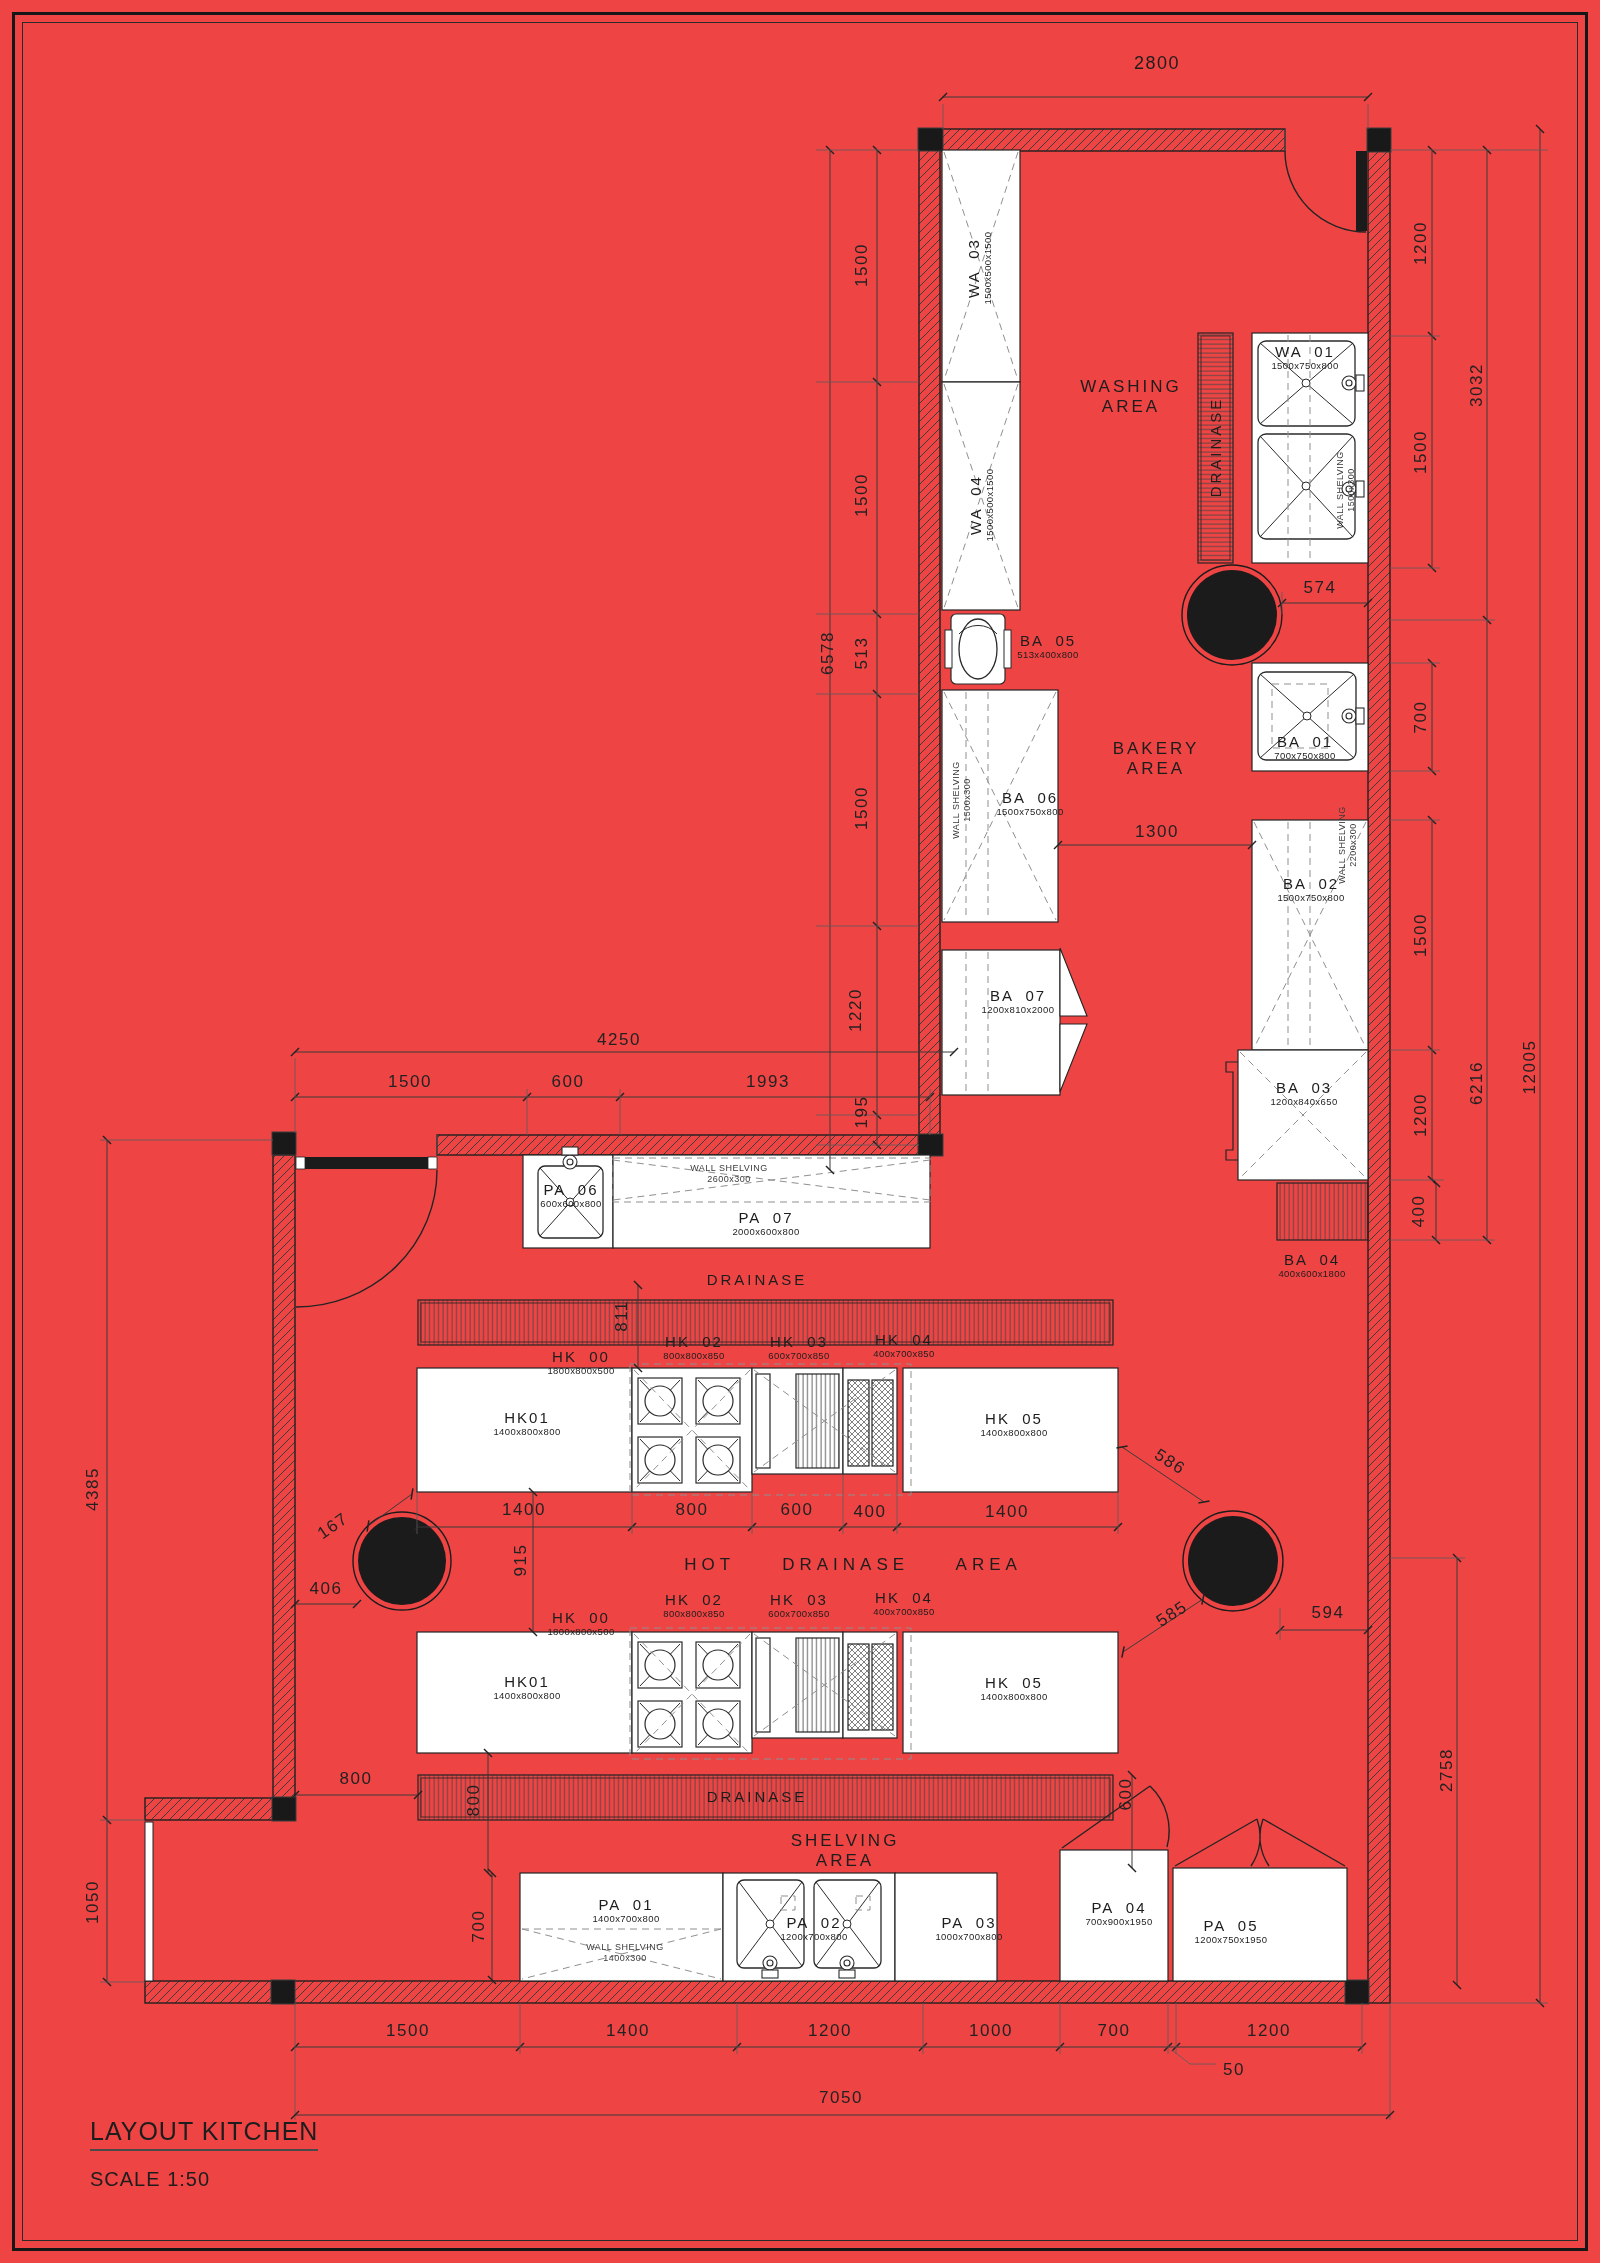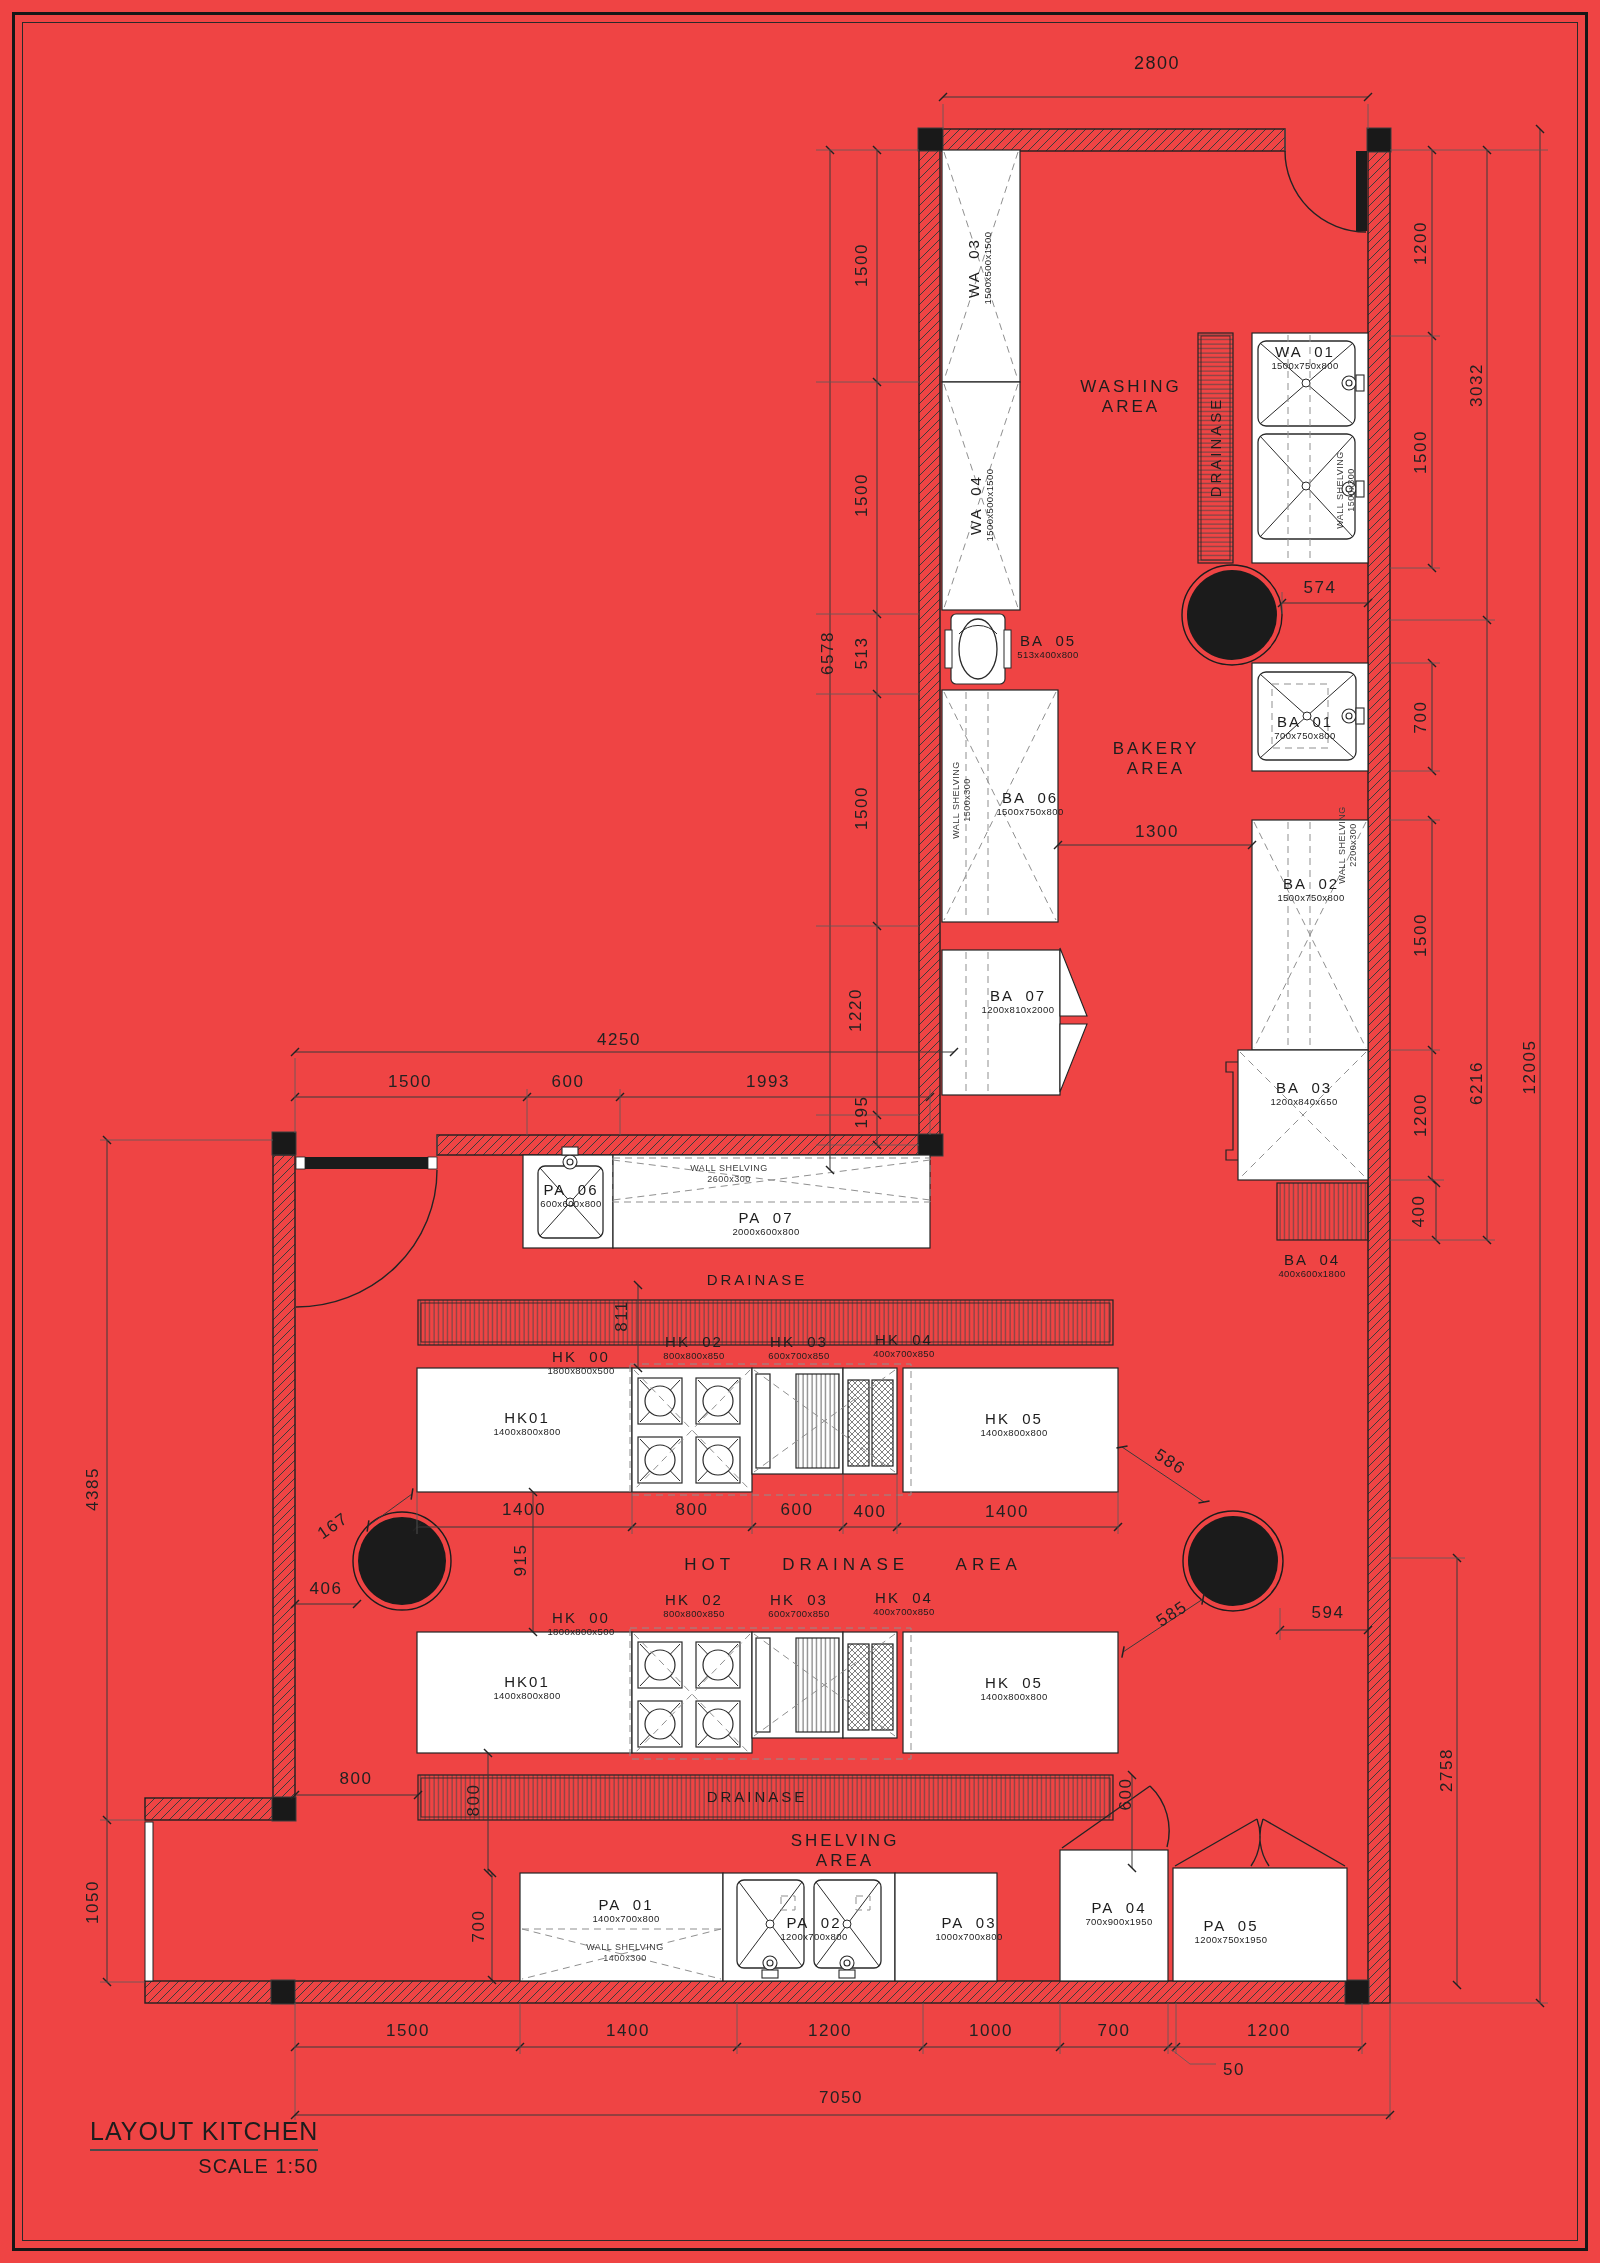--- a/index.html
+++ b/index.html
@@ -26,21 +26,21 @@
   .dim{font-size:17px;letter-spacing:1.5px;color:#222;}
   .dimt{font-size:18px;letter-spacing:1.5px;}
   .eq .c{font-size:15px;letter-spacing:2px;}
   .eq .s{font-size:9.5px;letter-spacing:.4px;margin-top:1px;}
   .area{font-size:17px;letter-spacing:3px;}
   .hot{font-size:17px;letter-spacing:5px;word-spacing:14px;}
   .shelf{font-size:9px;letter-spacing:.5px;line-height:1.25;color:#3a3a3a;}
   .drain{font-size:15px;letter-spacing:3px;}
   .title-block{position:absolute;left:90px;top:2117px;}
   .title-main{font-size:25px;letter-spacing:1px;border-bottom:2px solid #4a4a4a;padding-bottom:3px;font-family:"Liberation Sans",sans-serif;}
-  .title-scale{font-size:20px;letter-spacing:1px;margin-top:4px;text-align:right;}
+  .title-scale{font-size:20px;letter-spacing:1px;margin-top:17px;}
 </style>
 </head>
 <body>
 
 <div id="page">
   <div class="frame-outer"></div>
   <div class="frame-inner"></div>
 
   <svg id="plan" viewBox="0 0 1600 2263">
     <defs>
@@ -419,21 +419,21 @@
   <div class="lbl area" style="left:1131px;top:397px"><div>WASHING</div><div>AREA</div></div>
   <div class="lbl area" style="left:1156px;top:759px"><div>BAKERY</div><div>AREA</div></div>
   <div class="lbl hot" style="left:853px;top:1565px">HOT  DRAINASE  AREA</div>
   <div class="lbl area" style="left:845px;top:1851px"><div>SHELVING</div><div>AREA</div></div>
 
   <div class="lbl eq rot" style="left:980px;top:268px"><div class="c">WA  03</div><div class="s">1500x500x1500</div></div>
   <div class="lbl eq rot" style="left:982px;top:505px"><div class="c">WA  04</div><div class="s">1500x500x1500</div></div>
   <div class="lbl eq" style="left:1305px;top:358px"><div class="c">WA  01</div><div class="s">1500x750x800</div></div>
   <div class="lbl eq" style="left:1048px;top:647px"><div class="c">BA  05</div><div class="s">513x400x800</div></div>
   <div class="lbl eq" style="left:1030px;top:804px"><div class="c">BA  06</div><div class="s">1500x750x800</div></div>
-  <div class="lbl eq" style="left:1305px;top:728px"><div class="c">BA  01</div><div class="s">700x750x800</div></div>
+  <div class="lbl eq" style="left:1305px;top:748px"><div class="c">BA  01</div><div class="s">700x750x800</div></div>
   <div class="lbl eq" style="left:1311px;top:890px"><div class="c">BA  02</div><div class="s">1500x750x800</div></div>
   <div class="lbl eq" style="left:1018px;top:1002px"><div class="c">BA  07</div><div class="s">1200x810x2000</div></div>
   <div class="lbl eq" style="left:1304px;top:1094px"><div class="c">BA  03</div><div class="s">1200x840x650</div></div>
   <div class="lbl eq" style="left:1312px;top:1266px"><div class="c">BA  04</div><div class="s">400x600x1800</div></div>
   <div class="lbl eq" style="left:571px;top:1196px"><div class="c">PA  06</div><div class="s">600x600x800</div></div>
   <div class="lbl eq" style="left:766px;top:1224px"><div class="c">PA  07</div><div class="s">2000x600x800</div></div>
   <div class="lbl eq" style="left:581px;top:1363px"><div class="c">HK  00</div><div class="s">1800x800x500</div></div>
   <div class="lbl eq" style="left:527px;top:1424px"><div class="c">HK01</div><div class="s">1400x800x800</div></div>
   <div class="lbl eq" style="left:694px;top:1348px"><div class="c">HK  02</div><div class="s">800x800x850</div></div>
   <div class="lbl eq" style="left:799px;top:1348px"><div class="c">HK  03</div><div class="s">600x700x850</div></div>

